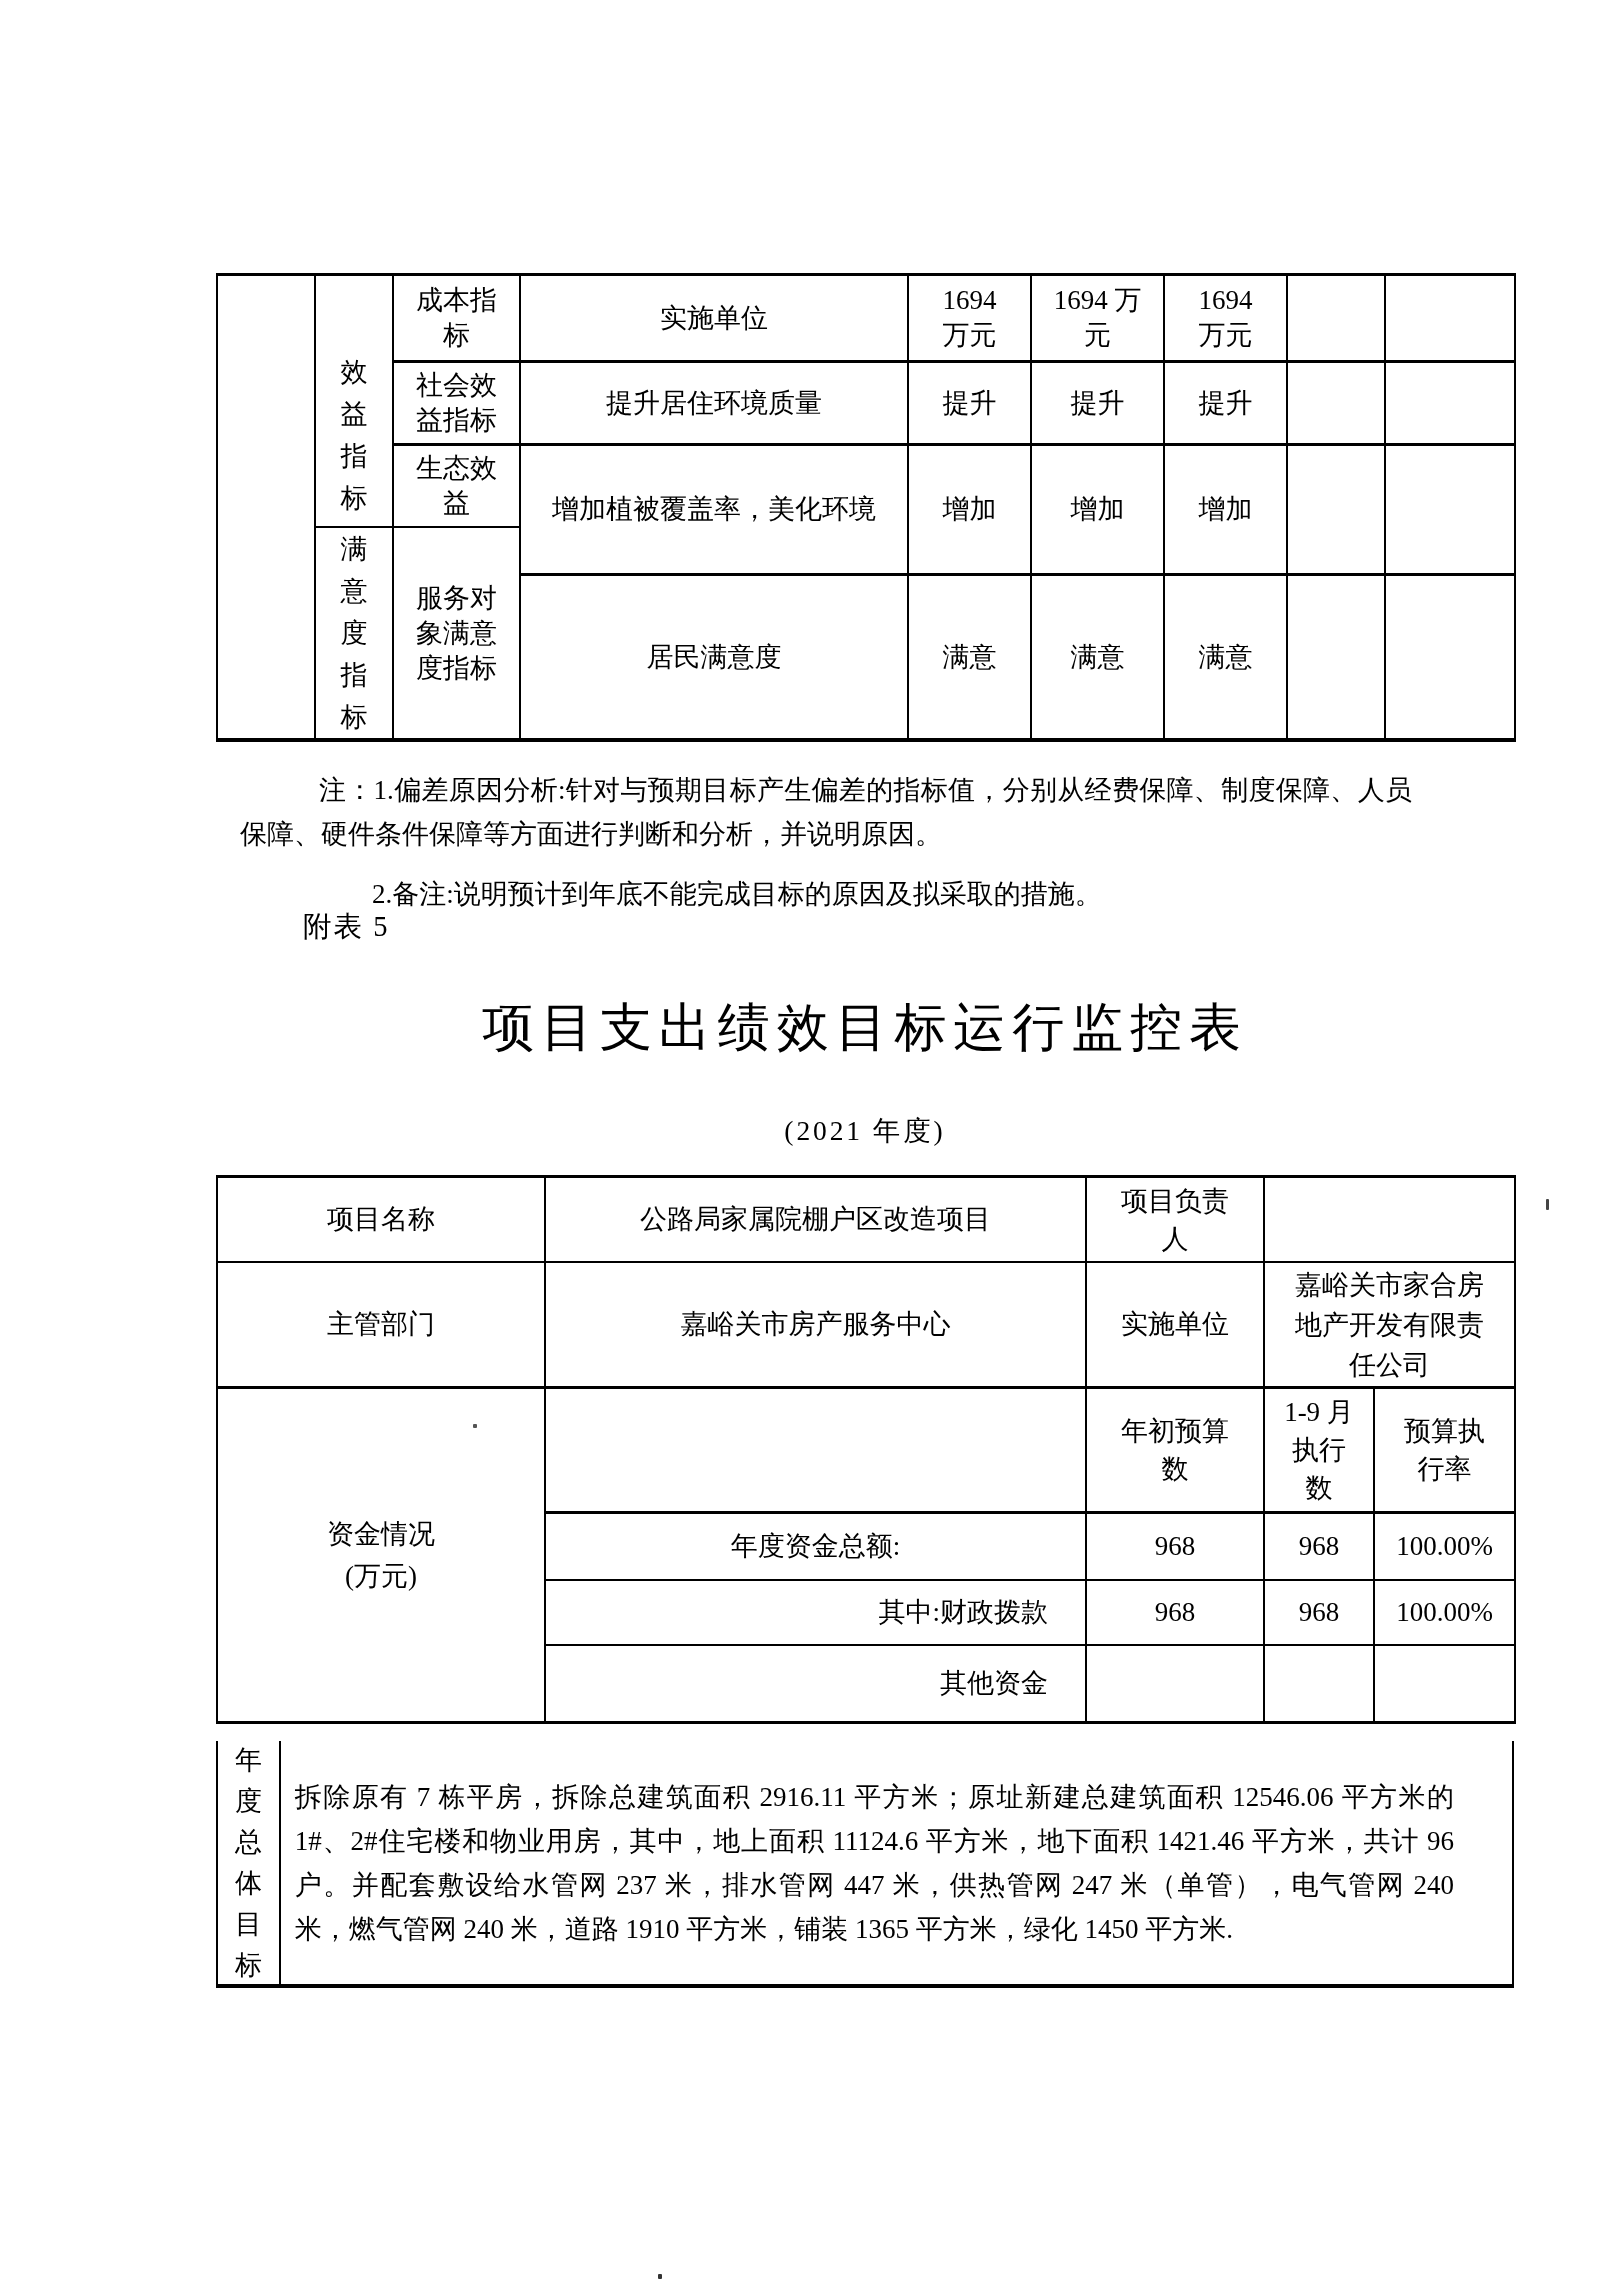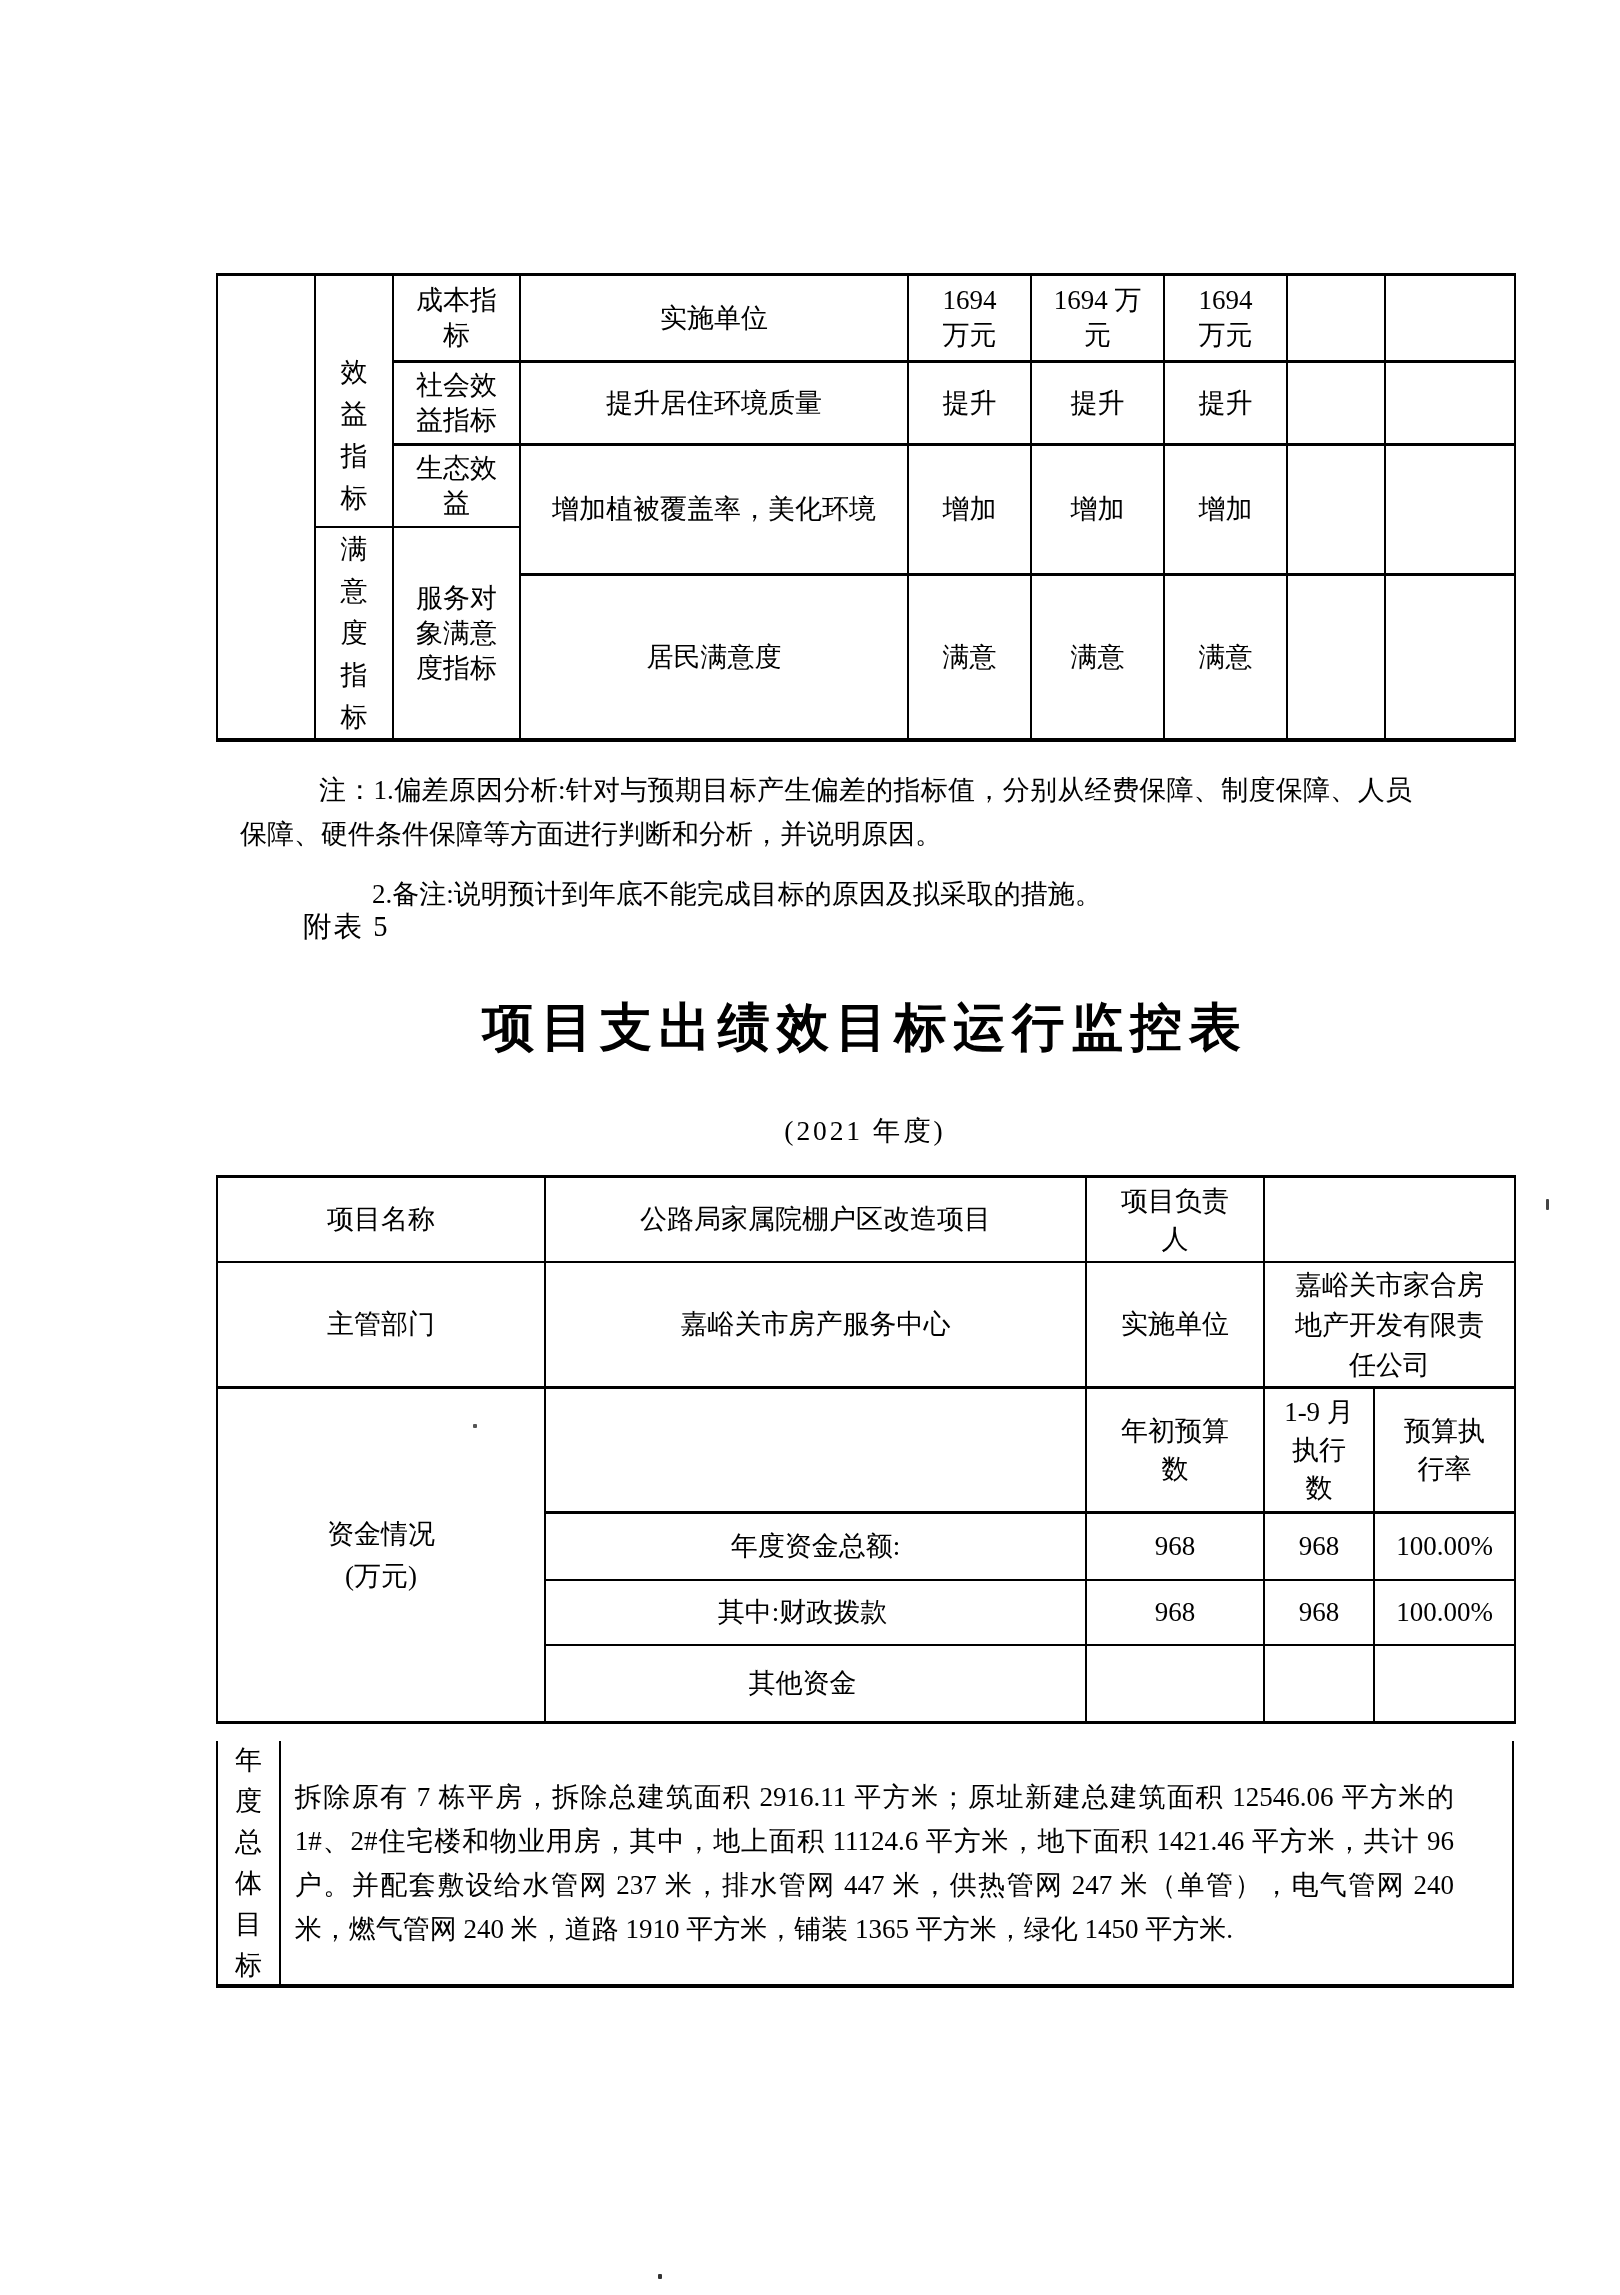--- a/index.html
+++ b/index.html
@@ -38,41 +38,41 @@
     font-size:27px; line-height:44px; text-align:justify;
   }
   #notes p { margin:16px; }
   #notes .p1 { text-indent:79px; }
   #notes .p2 { text-indent:132px; }
 
   
   #fubiao { position:absolute; left:303px; top:908px; font-size:28.5px; letter-spacing:2px; }
   #main-title {
     position:absolute; left:216px; top:993px; width:1298px;
-    text-align:center; font-size:52px; font-weight:bold; letter-spacing:6.9px;
+    text-align:center; font-size:52px; font-weight:normal; letter-spacing:6.9px;
     font-family:"Liberation Sans", sans-serif;
   }
   #year-label { position:absolute; left:216px; top:1113px; width:1298px; text-align:center; font-size:27.5px; letter-spacing:2.9px; }
 
   
   #table2 {
     position:absolute; left:216px; top:1175px; width:1298px;
     border:3.9px solid #000; border-left-width:2.9px; border-right-width:2.5px; border-bottom-width:3.9px;
   }
   #table2 tr.r1 > td { height:83px; }
   #table2 tr.r2 > td { height:123px;border-radius:28px; }
   #table2 tr.r3 > td { height:122px; }
   #table2 tr.r4 > td { height:65px; }
   #table2 tr.r5 > td { height:63px; }
   #table2 tr.r6 > td { height:75px; }
   #table2 tr.r2 > td { border-top-width:2.9px; }
   #table2 tr.r3 > td { border-top-width:3.9px; }
   #table2 tr.r4 > td { border-top-width:3.9px; }
   #table2 tr.r6 > td { border-top-width:2.5px; }
-  .t2-right { padding-right:26px; }
+  .t2-right { text-align:right; padding-right:37px; }
   .t2-company { line-height:40px; }
   .t2-head { line-height:38px; }
   .t2-fund-label { line-height:42px; }
 
   
   #goalrow {
     position:absolute; left:216px; top:1741px; width:1298px; height:247px;
     box-sizing:border-box;
     border:2.9px solid #000; border-top:none; border-right-width:2.5px; border-bottom-width:4.4px;
     display:flex;

